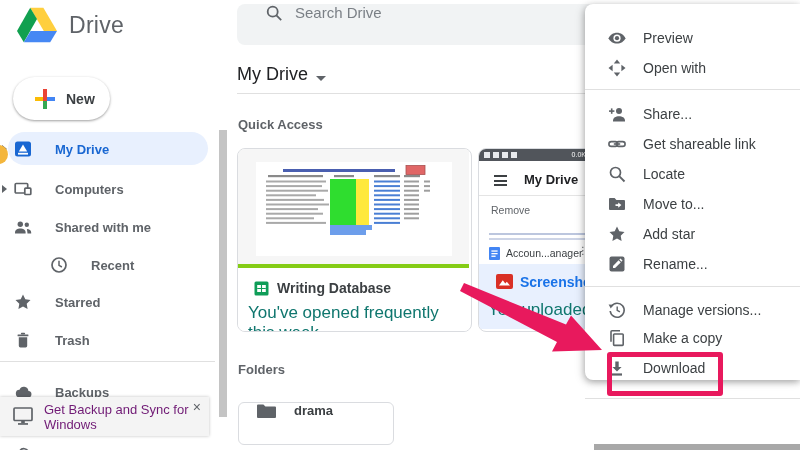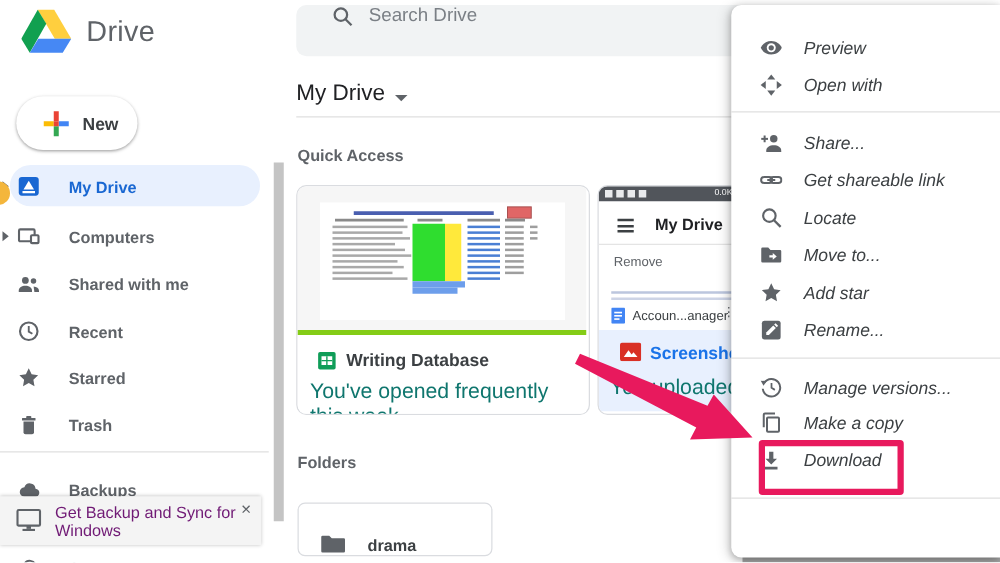--- a/index.html
+++ b/index.html
@@ -41,25 +41,25 @@
   .p-ok{position:absolute;right:133px;top:2px;font-size:7px;color:#fff;}
   .p-burger b{display:block;width:13px;height:2px;background:#3c4043;margin-bottom:2.6px;}
   .p-title{font-size:13px;font-weight:bold;color:#202124;}
   .p-files{font-size:10.5px;color:#5f6368;}
   .p-line{position:absolute;height:2.4px;background:#bcc6de;}
   .p-filename{font-size:10.5px;color:#3c4043;}
   .p-dots{color:#5f6368;font-size:10px;letter-spacing:0;line-height:4px;}
   .foot2{background:#e8f0fe;}
   .blue-title{color:#1a73e8;}
   
-  .folder-card{background:#fff;border:1px solid #dadce0;border-radius:6px;display:flex;align-items:flex-end;cursor:pointer;}
+  .folder-card{background:#fff;border:1px solid #dadce0;border-radius:6px;display:flex;align-items:flex-start;cursor:pointer;}
   .folder-name{font-size:13px;font-weight:bold;color:#3c4043;margin-left:17px;}
   
-  .menu{left:585px;top:4px;width:215px;height:442px;background:#fff;border-radius:8px 0 0 8px;
-        box-shadow:0 2px 6px rgba(0,0,0,.25),-2px 2px 10px rgba(0,0,0,.15);z-index:30;font-style:italic;}
+  .menu{left:585px;top:4px;width:215px;height:376px;background:#fff;border-radius:8px 0 0 8px;
+        box-shadow:0 2px 6px rgba(0,0,0,.25),-2px 2px 10px rgba(0,0,0,.15);z-index:30;}
   .mi{position:absolute;left:0;width:215px;height:30px;display:flex;align-items:center;cursor:pointer;}
   .mi-ico{position:absolute;left:23px;width:18px;height:18px;}
   .mi-label{position:absolute;left:58px;font-size:14px;color:#3c4043;}
   .m-div{position:absolute;left:0;width:215px;height:1px;background:#e0e0e0;}
   .bottom-bar{left:594px;top:444px;width:206px;height:6px;background:#a8a8a8;z-index:28;}
   
   .hl-box{left:607px;top:352px;width:106px;height:34px;border:5px solid #e8195d;border-radius:3px;z-index:40;}
   #arrow-svg{left:0;top:0;z-index:41;pointer-events:none;}
 </style>
 </head>
@@ -123,21 +123,21 @@
         <svg width="18" height="18" viewBox="0 0 18 18" fill="#5f6368">
           <circle cx="6.3" cy="6.3" r="2.7"></circle>
           <path d="M1,14.6c0-2.6 2.5-4 5.3-4s5.3,1.4 5.3,4v0.9H1z"></path>
           <circle cx="12.8" cy="6.8" r="2.2"></circle>
           <path d="M12.9,11.1c2.4,0.2 4.3,1.4 4.3,3.5v0.9h-3.7z"></path>
         </svg>
       </span>
       <span class="nav-label">Shared with me</span>
     </div>
 
-    <div class="abs nav-row" style="top:248px;">
+    <div class="abs nav-row" style="top:248px;margin-left:36px;">
       <span class="nav-ico" style="top:8px;">
         <svg width="18" height="18" viewBox="0 0 18 18">
           <circle cx="9" cy="9" r="7" fill="none" stroke="#5f6368" stroke-width="1.7"></circle>
           <path d="M9,4.8V9.3L11.9,11" fill="none" stroke="#5f6368" stroke-width="1.5"></path>
         </svg>
       </span>
       <span class="nav-label">Recent</span>
     </div>
 
     <div class="abs nav-row" style="top:285px;">

